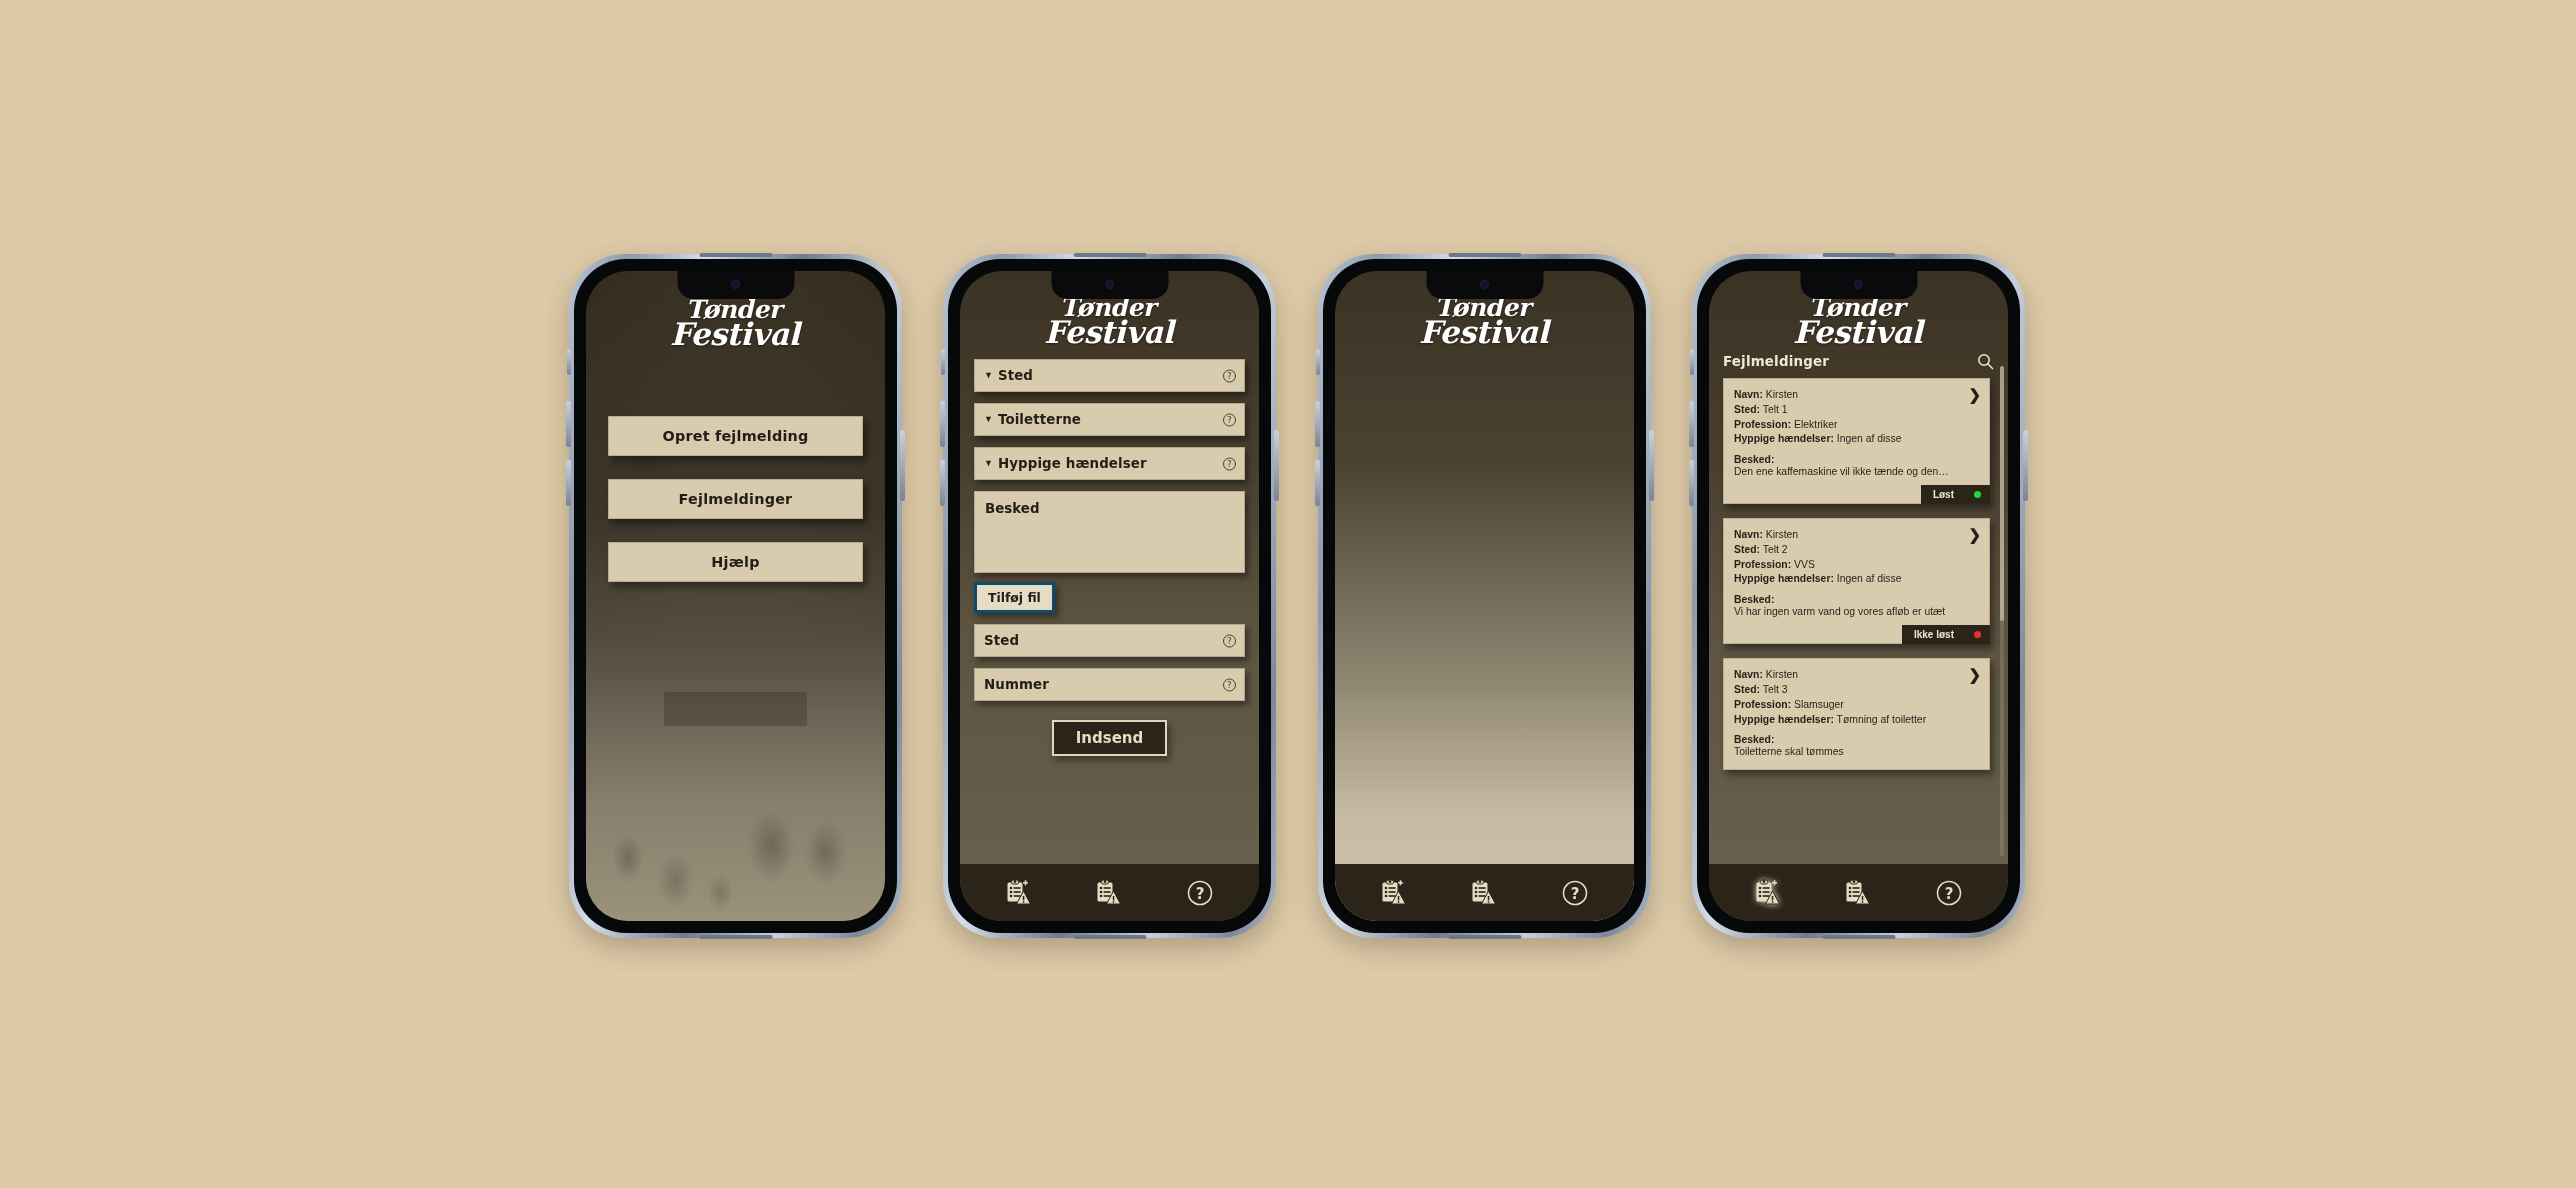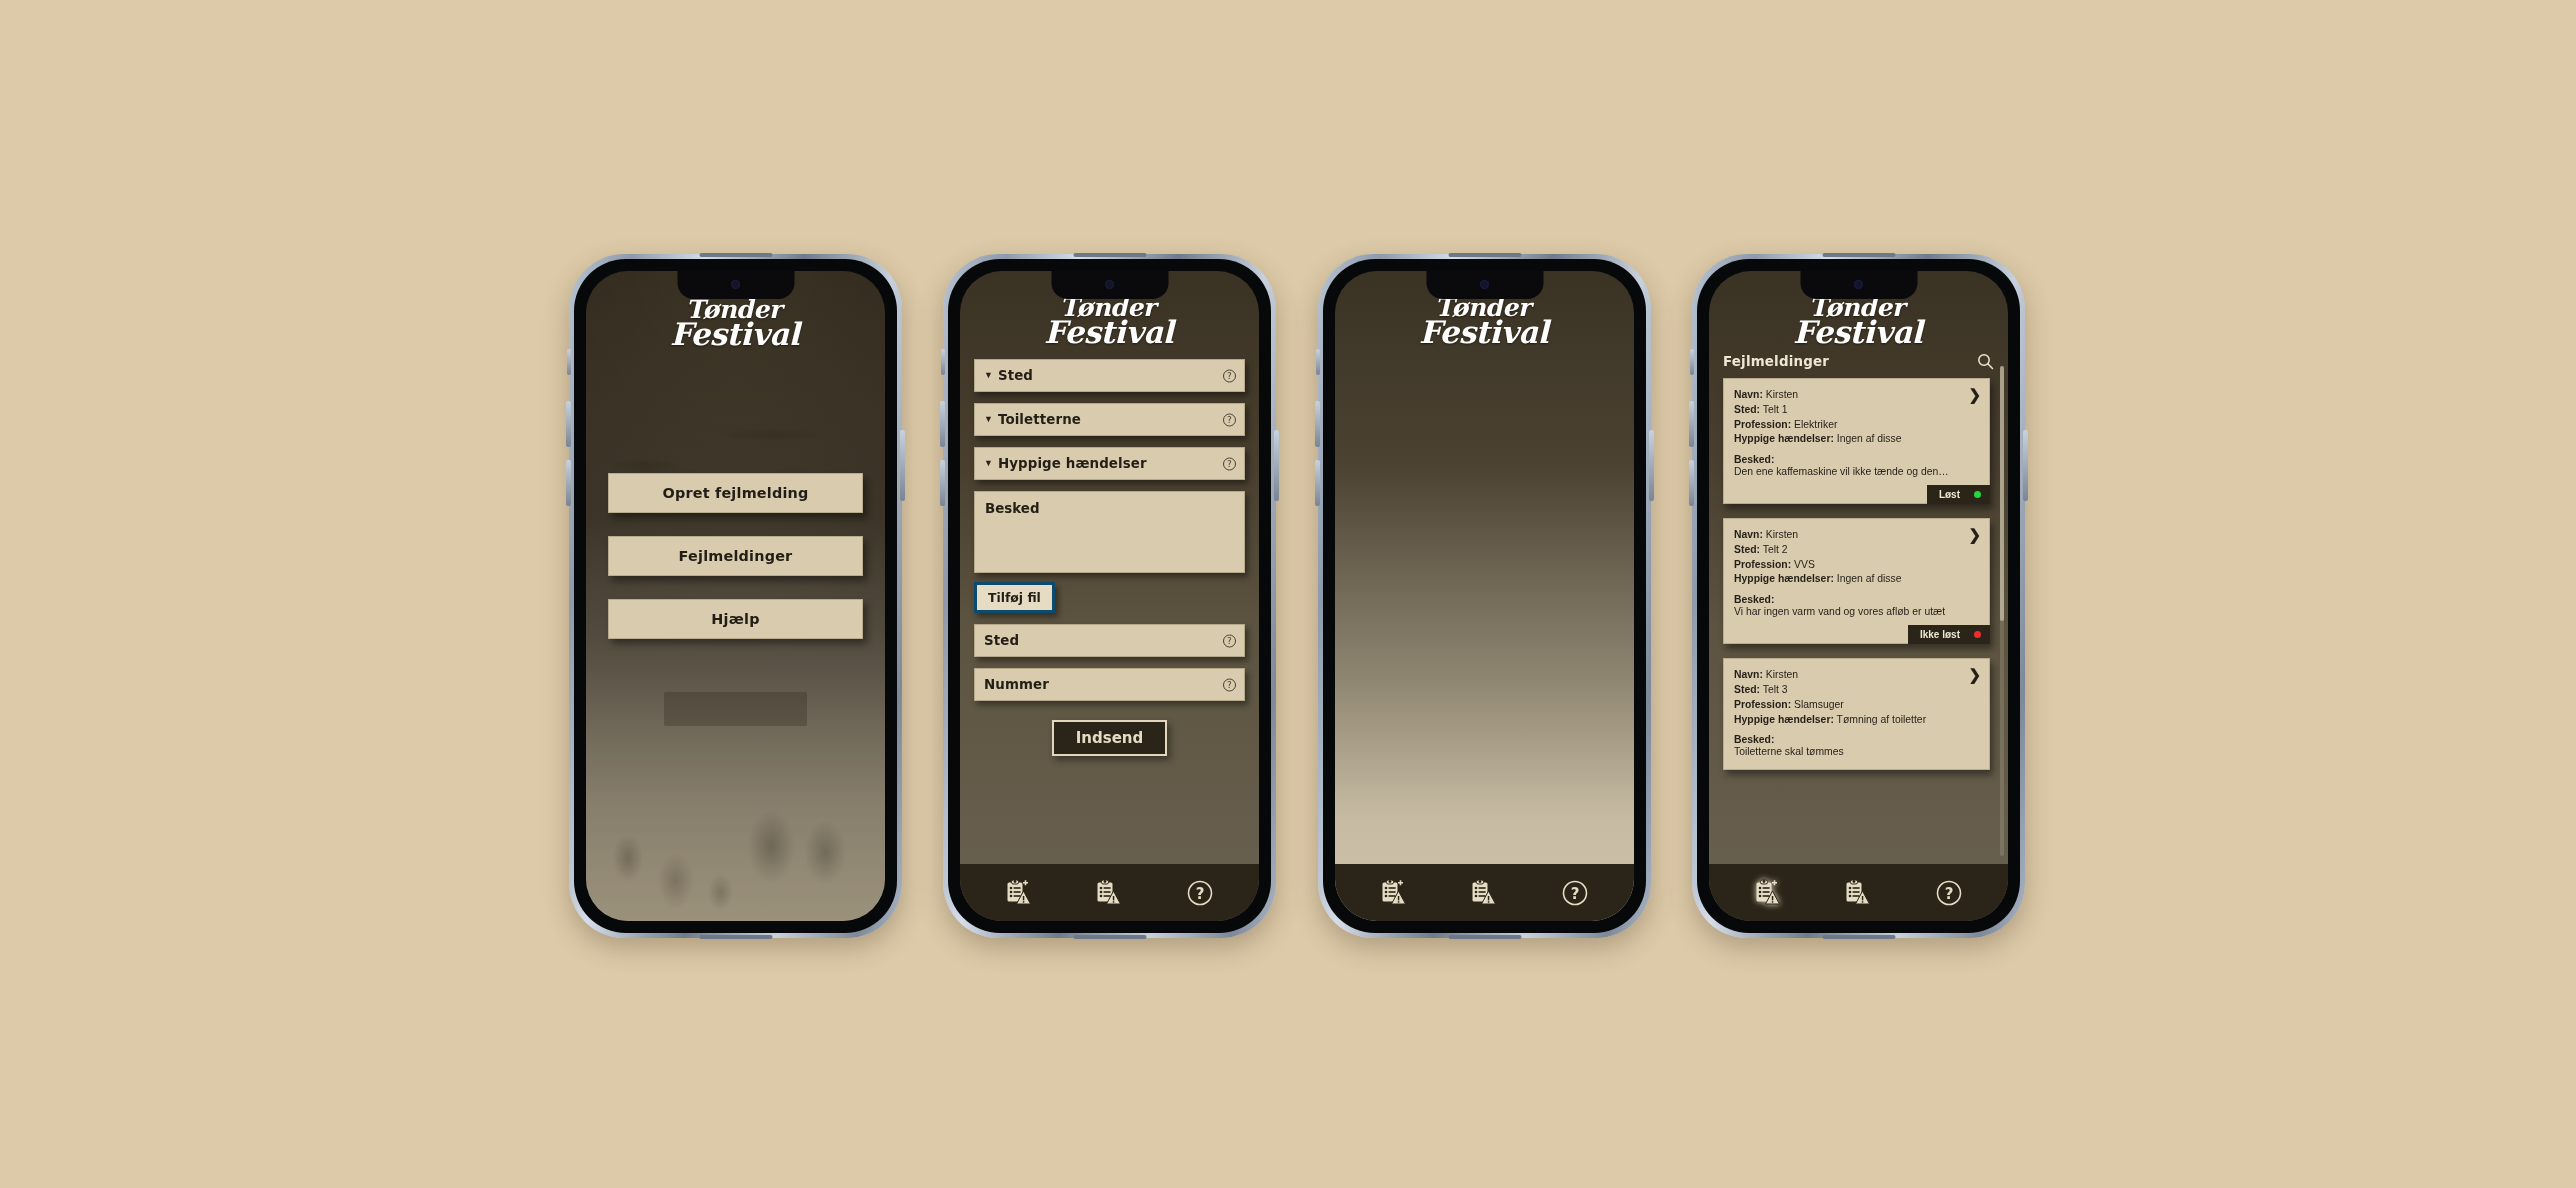--- a/index.html
+++ b/index.html
@@ -111,21 +111,21 @@
     font-family: "DejaVu Serif", serif;
     line-height: .84;
     letter-spacing: -0.5px;
     text-shadow: 0 1px 2px rgba(0,0,0,.5);
     pointer-events: none;
   }
   .logo .l1 { display:block; font-size: 25px; font-weight: 700; font-style: italic; transform: skewX(-2deg); }
   .logo .l2 { display:block; font-size: 31px; font-weight: 700; font-style: italic; transform: skewX(-3deg) translateX(2px); margin-top:1px; }
 
   
-  .home-buttons { position:relative; z-index:20; margin-top: 109px; padding: 17px 22px; }
+  .home-buttons { position:relative; z-index:20; margin-top: 52px; padding: 17px 22px; }
   .home-btn {
     display:block; width:100%;
     background: #d8cbae;
     color: #221d16;
     border: 1px solid #b8ab8e;
     padding: 11px 8px;
     font-size: 14.4px;
     font-weight: 700;
     text-align: center;
     letter-spacing: 0.2px;
@@ -249,21 +249,21 @@
   .chevron {
     position:absolute; right:8px; top:8px;
     font-size:15px; font-weight:700; color:#241f17; line-height:1;
     cursor:pointer;
   }
   .status-pill {
     position:absolute; right:-1px; bottom:-1px;
     background:#2b2418; color:#efe7d5;
     font-size:10px; font-weight:700;
     padding: 4px 9px 4px 12px;
-    display:flex; align-items:center; gap:14px;
+    display:flex; align-items:center; gap:20px;
     font-family:"Liberation Sans", sans-serif;
   }
   .dot { width:7px; height:7px; border-radius:50%; display:inline-block; }
   .scrollbar {
     position:absolute; right:4px; top:95px; bottom:65px;
     width:4px; background: rgba(230,220,196,.18); border-radius:2px; z-index:25;
   }
   .scrollbar i { position:absolute; left:0; top:0; width:100%; height:52%; background:rgba(230,220,196,.55); border-radius:2px; display:block; }
 
   

